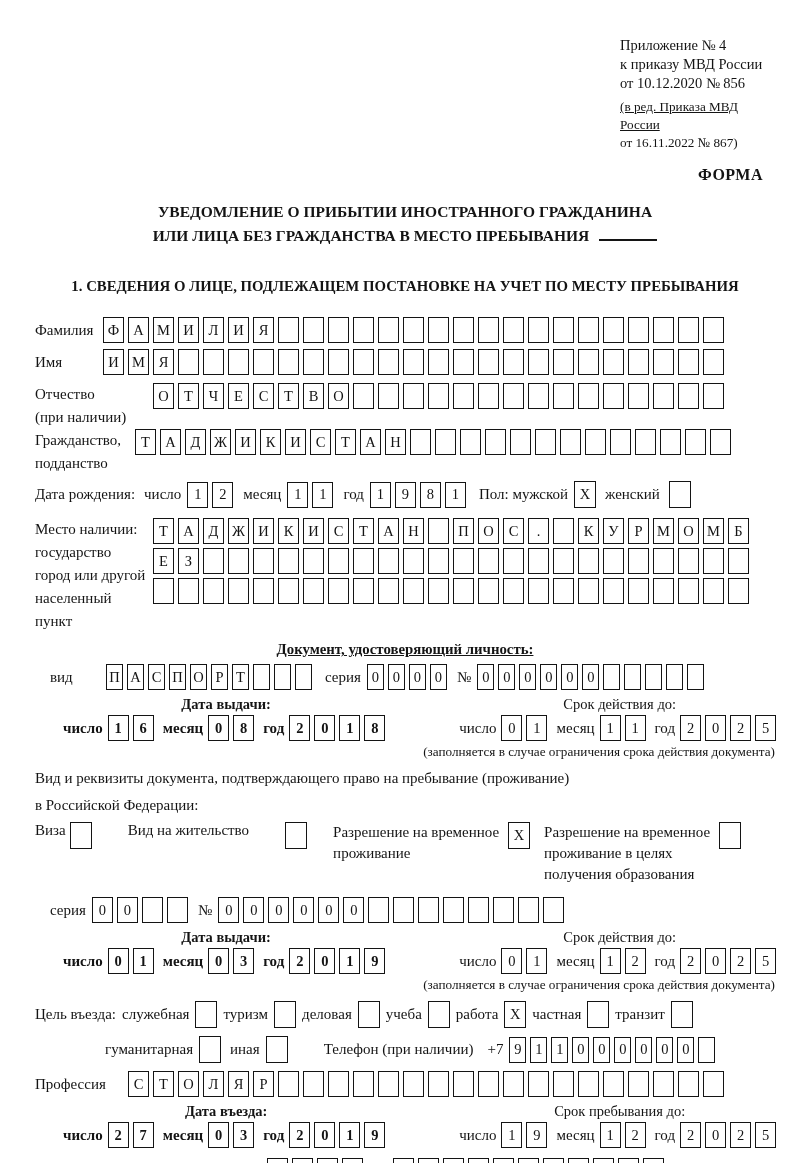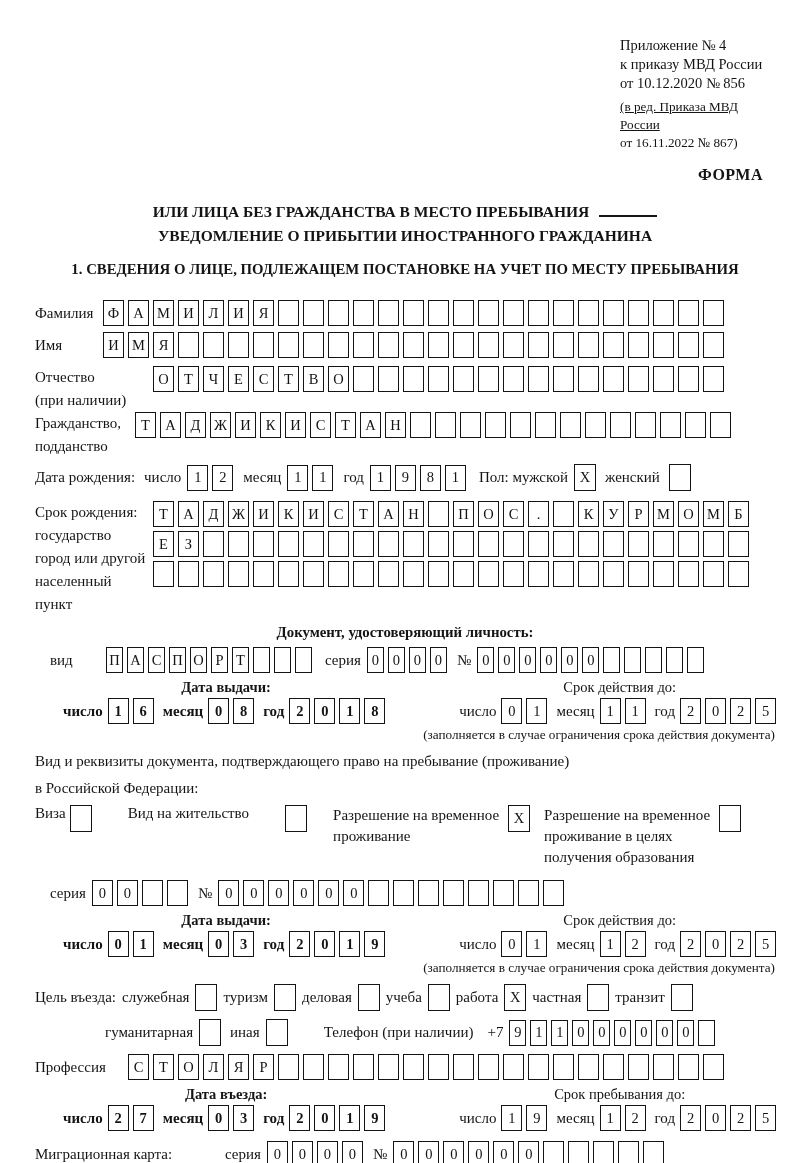--- a/index.html
+++ b/index.html
@@ -8,37 +8,37 @@
     background:#ffffff;color:#141414;
     font-family:"Liberation Serif","DejaVu Serif",serif;
     padding:36px 25px 0 35px;overflow:hidden;font-size:15px;
   }
   .appendix{margin-left:585px;font-size:14.5px;line-height:19px;}
   .appendix .amend{font-size:13.2px;line-height:18px;}
   .appendix .amend.first{margin-top:5px;text-decoration:underline;}
   .forma{font-weight:bold;text-align:right;padding-right:12px;margin-top:14px;font-size:16px;letter-spacing:.5px;}
   .title{text-align:center;font-weight:bold;font-size:15.5px;line-height:24px;margin-top:16px;}
   .t-underline{display:inline-block;width:58px;border-bottom:2px solid #141414;height:13px;margin-left:10px;}
-  .sec1{text-align:center;font-weight:bold;font-size:14.8px;margin-top:13px;}
+  .sec1{text-align:center;font-weight:bold;font-size:14.8px;margin-top:30px;}
   .row{display:flex;align-items:center;}
   .row>*+*{margin-left:6px;}
   .ai-top{align-items:flex-start;}
   .lbl{font-size:15px;flex:0 0 auto;}
   .lbl2{line-height:23px;}
   .w62{width:62px;} .w112{width:112px;} .w94{width:94px;} .w87{width:87px;} .w150{width:150px;}
   .col{display:flex;flex-direction:column;}
   .boxes{display:flex;flex:0 0 auto;}
   .cbox{flex:0 0 auto;width:19px;height:24px;border:1.6px solid #141414;margin-right:4px;
         display:flex;align-items:center;justify-content:center;font-size:14.5px;background:#fff;}
   .boxes.sm .cbox{width:15px;}
   .chk{display:inline-flex;flex:0 0 auto;width:20px;height:25px;border:1.7px solid #141414;
        align-items:center;justify-content:center;font-size:14.5px;background:#fff;}
   .mb4{margin-bottom:4px;}
   .mt6{margin-top:6px;} .mt8{margin-top:8px;} .mt10{margin-top:10px;} .mt12{margin-top:12px;} .mt22{margin-top:22px;}
-  .center-bold{text-align:center;font-weight:bold;font-size:14.8px;margin-top:8px;}
+  .center-bold{text-align:center;font-weight:bold;font-size:14.8px;margin-top:8px;text-decoration:underline;}
   .daterow{display:flex;margin-top:6px;}
   .dcol{display:flex;flex-direction:column;}
   .ml28{margin-left:28px;font-weight:bold;} .ml70{margin-left:70px;} .ml15{margin-left:15px;} .ml40{margin-left:40px;} .ml70i{margin-left:70px;}
   .dtitle{text-align:center;font-size:14.5px;margin-bottom:2px;}
   .dgroup{display:flex;align-items:center;}
   .dgroup>*+*{margin-left:5px;}
   .note-r{text-align:right;font-size:13.2px;margin-top:3px;}
   .para{font-size:15px;margin-top:10px;}
   .opt{display:flex;align-items:flex-start;flex:0 0 auto;}
   .optlines{text-align:left;line-height:21px;font-size:15px;}
@@ -53,24 +53,24 @@
     <div>Приложение № 4</div>
     <div>к приказу МВД России</div>
     <div>от 10.12.2020 № 856</div>
     <div class="amend first">(в ред. Приказа МВД России</div>
     <div class="amend">от 16.11.2022 № 867)</div>
   </div>
 
   <div class="forma">ФОРМА</div>
 
   <div class="title">
+    <div>УВЕДОМЛЕНИЕ О ПРИБЫТИИ ИНОСТРАННОГО ГРАЖДАНИНА</div>
     <div>
       <span>ИЛИ ЛИЦА БЕЗ ГРАЖДАНСТВА В МЕСТО ПРЕБЫВАНИЯ</span><span class="t-underline"></span>
     </div>
-    <div>УВЕДОМЛЕНИЕ О ПРИБЫТИИ ИНОСТРАННОГО ГРАЖДАНИНА</div>
   </div>
 
   <div class="sec1">1. СВЕДЕНИЯ О ЛИЦЕ, ПОДЛЕЖАЩЕМ ПОСТАНОВКЕ НА УЧЕТ ПО МЕСТУ ПРЕБЫВАНИЯ</div>
 
   <div class="row mt22">
     <div class="lbl w62">Фамилия</div>
     <div class="boxes">
         <span class="cbox">Ф</span>
         <span class="cbox">А</span>
         <span class="cbox">М</span>
@@ -215,21 +215,21 @@
         <span class="cbox">1</span>
       </span>
     <span class="lbl g9">Пол: мужской</span>
     <span class="chk">X</span>
     <span class="lbl g9">женский</span>
     <span class="chk g9"></span>
   </div>
 
   <div class="row ai-top mt10">
     <div class="lbl lbl2 w112">
-      <div>Срок рождения:</div>
+      <div>Место наличии:</div>
       <div>государство</div>
       <div>город или другой</div>
       <div>населенный пункт</div>
     </div>
     <div class="col">
       <div class="boxes mb4">
           <span class="cbox">Т</span>
           <span class="cbox">А</span>
           <span class="cbox">Д</span>
           <span class="cbox">Ж</span>

